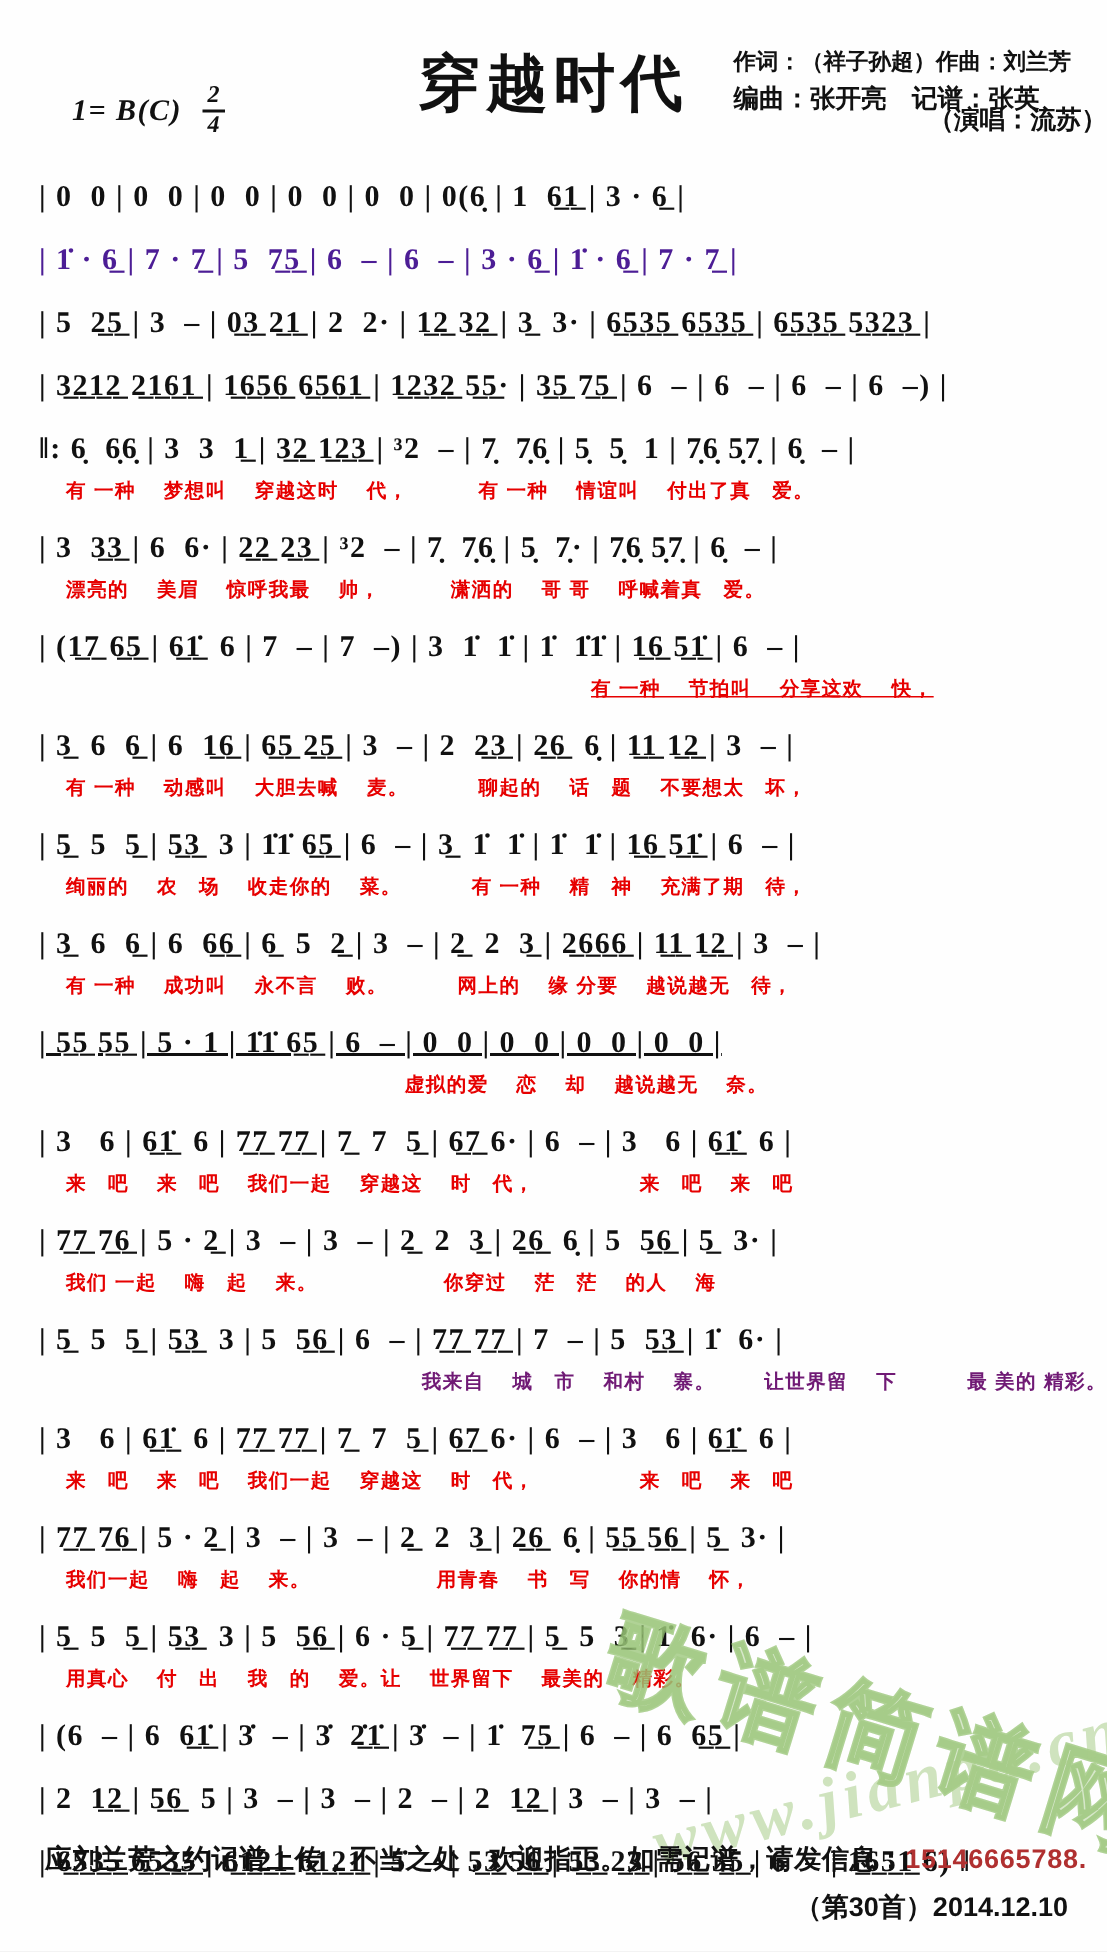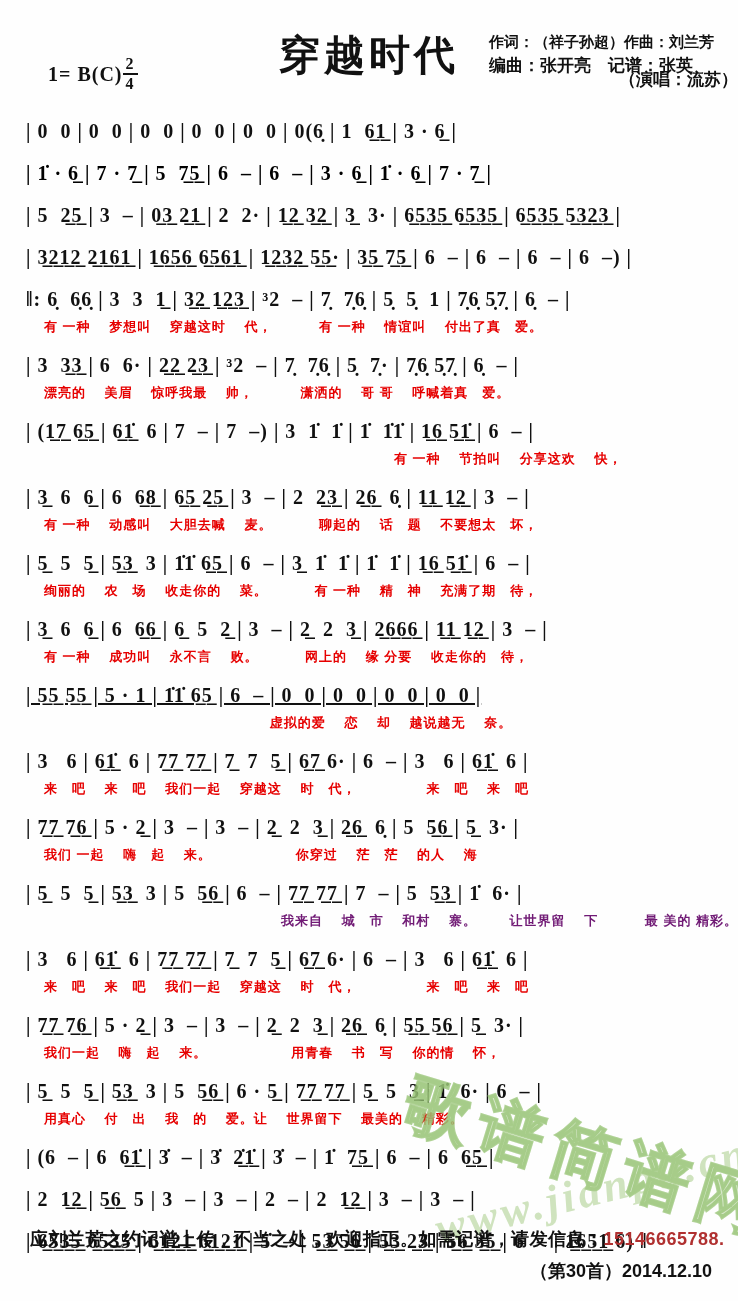--- a/index.html
+++ b/index.html
@@ -23,21 +23,21 @@
     font-family:"Liberation Sans","DejaVu Sans",sans-serif;
   }
   .subtitle{
     position:absolute;left:0;right:0;top:58px;
     text-align:right;font-size:17px;font-weight:bold;
     font-family:"Liberation Sans","DejaVu Sans",sans-serif;
   }
   .keysig{
     position:absolute;left:48px;top:46px;
     font-size:20px;font-weight:bold;letter-spacing:1px;
-    display:flex;align-items:center;
+    display:flex;align-items:center;gap:14px;font-style:italic;
   }
   .ts{display:inline-flex;flex-direction:column;align-items:center;line-height:1;}
   .ts-num{font-size:16px;font-weight:bold;border-bottom:2px solid #111;padding:0 3px 1px 3px;}
   .ts-den{font-size:16px;font-weight:bold;padding-top:1px;}
   .credits{
     position:absolute;right:24px;top:20px;
     text-align:left;font-weight:bold;line-height:1.55;
     font-family:"Liberation Sans","DejaVu Sans",sans-serif;
   }
   .credit1{font-size:15px;}
@@ -50,21 +50,21 @@
     font-size:20px;font-weight:bold;letter-spacing:1px;
     line-height:38px;
     font-family:"Liberation Serif","DejaVu Serif",serif;
   }
   .lyrics{
     white-space:pre;
     font-size:13px;font-weight:bold;letter-spacing:1px;
     line-height:26px;margin:-4px 0 6px 18px;
     font-family:"Liberation Sans","DejaVu Sans",sans-serif;
   }
-  .lyr-indent{margin-left:368px;}
+  .lyr-indent{margin-left:368px;text-decoration:underline;}
   
   .wm-name{
     position:absolute;left:420px;top:1058px;
     font-size:66px;font-weight:bold;letter-spacing:10px;
     transform:rotate(17deg);transform-origin:left top;
     color:rgba(167,204,137,0.45);
     -webkit-text-stroke:2px rgba(150,195,115,0.75);
     font-family:"Liberation Sans","DejaVu Sans",sans-serif;
     pointer-events:none;white-space:nowrap;
   }
@@ -106,21 +106,21 @@
       <div class="credit1">作词：（祥子孙超）作曲：刘兰芳</div>
       <div class="credit2">编曲：张开亮　记谱：张英</div>
     </div>
   </div>
 
   <div class="score">
     <div class="srow">
         <div class="notes" style="color: rgb(17, 17, 17);">| 0  0 | 0  0 | 0  0 | 0  0 | 0  0 | 0(6̣ | 1  6̲1̲ | 3 · 6̲ |</div>
       </div>
     <div class="srow">
-        <div class="notes" style="color: #000000;">| 1̇ · 6̲ | 7 · 7̲ | 5  7̲5̲ | 6  – | 6  – | 3 · 6̲ | 1̇ · 6̲ | 7 · 7̲ |</div>
+        <div class="notes" style="color: #4c1d95;">| 1̇ · 6̲ | 7 · 7̲ | 5  7̲5̲ | 6  – | 6  – | 3 · 6̲ | 1̇ · 6̲ | 7 · 7̲ |</div>
       </div>
     <div class="srow">
         <div class="notes" style="color: rgb(17, 17, 17);">| 5  2̲5̲ | 3  – | 0̲3̲ 2̲1̲ | 2  2· | 1̲2̲ 3̲2̲ | 3̲  3· | 6̲5̲3̲5̲ 6̲5̲3̲5̲ | 6̲5̲3̲5̲ 5̲3̲2̲3̲ |</div>
       </div>
     <div class="srow">
         <div class="notes" style="color: rgb(17, 17, 17);">| 3̲2̲1̲2̲ 2̲1̲6̲1̲ | 1̲6̲5̲6̲ 6̲5̲6̲1̲ | 1̲2̲3̲2̲ 5̲5̲· | 3̲5̲ 7̲5̲ | 6  – | 6  – | 6  – | 6  –) |</div>
       </div>
 
     <div class="srow">
       <div class="notes" style="color: rgb(17, 17, 17);">‖: 6̣  6̣6̣ | 3  3  1̲ | 3̲2̲ 1̲2̲3̲ | ³2  – | 7̣  7̣6̣ | 5̣  5̣  1 | 7̣6̣ 5̣7̣ | 6̣  – |</div>
@@ -128,30 +128,30 @@
     </div>
     <div class="srow">
       <div class="notes" style="color: rgb(17, 17, 17);">| 3  3̲3̲ | 6  6· | 2̲2̲ 2̲3̲ | ³2  – | 7̣  7̣6̣ | 5̣  7̣· | 7̣6̣ 5̣7̣ | 6̣  – |</div>
       <div class="lyrics" style="color: rgb(230, 0, 0);">漂亮的　 美眉　 惊呼我最　 帅，　　　 潇洒的　 哥 哥　 呼喊着真　爱。</div>
     </div>
     <div class="srow">
       <div class="notes" style="color: rgb(17, 17, 17);">| (1̲7̲ 6̲5̲ | 6̲1̲̇  6 | 7  – | 7  –) | 3  1̇  1̇ | 1̇  1̇1̇ | 1̲6̲ 5̲1̲̇ | 6  – |</div>
       <div class="lyrics lyr-indent" style="color: rgb(230, 0, 0);">有 一种　 节拍叫　 分享这欢　 快，</div>
     </div>
     <div class="srow">
-      <div class="notes" style="color: rgb(17, 17, 17);">| 3̲  6  6̲ | 6  6̲8̲ | 6̲5̲ 2̲5̲ | 3  – | 2  2̲3̲ | 2̲6̲  6̣ | 1̲1̲ 1̲2̲ | 3  – |</div>
+      <div class="notes" style="color: rgb(17, 17, 17);">| 3̲  6  6̲ | 6  1̲6̲ | 6̲5̲ 2̲5̲ | 3  – | 2  2̲3̲ | 2̲6̲  6̣ | 1̲1̲ 1̲2̲ | 3  – |</div>
       <div class="lyrics" style="color: rgb(230, 0, 0);">有 一种　 动感叫　 大胆去喊　 麦。　　　 聊起的　 话　题　 不要想太　坏，</div>
     </div>
     <div class="srow">
       <div class="notes" style="color: rgb(17, 17, 17);">| 5̲  5  5̲ | 5̲3̲  3 | 1̇1̇ 6̲5̲ | 6  – | 3̲  1̇  1̇ | 1̇  1̇ | 1̲6̲ 5̲1̲̇ | 6  – |</div>
       <div class="lyrics" style="color: rgb(230, 0, 0);">绚丽的　 农　场　 收走你的　 菜。　　　 有 一种　 精　神　 充满了期　待，</div>
     </div>
     <div class="srow">
       <div class="notes" style="color: rgb(17, 17, 17);">| 3̲  6  6̲ | 6  6̲6̲ | 6̲  5  2̲ | 3  – | 2̲  2  3̲ | 2̲6̲6̲6̲ | 1̲1̲ 1̲2̲ | 3  – |</div>
-      <div class="lyrics" style="color: rgb(230, 0, 0);">有 一种　 成功叫　 永不言　 败。　　　 网上的　 缘 分要　 收走你的　待，</div>
+      <div class="lyrics" style="color: rgb(230, 0, 0);">有 一种　 成功叫　 永不言　 败。　　　 网上的　 缘 分要　 越说越无　待，</div>
     </div>
     <div class="srow">
       <div class="notes" style="color: rgb(17, 17, 17); text-decoration: underline;">| 5̲5̲ 5̲5̲ | 5 · 1 | 1̇1̇ 6̲5̲ | 6  – | 0  0 | 0  0 | 0  0 | 0  0 |</div>
       <div class="lyrics" style="color: rgb(230, 0, 0); text-align: center;">虚拟的爱　 恋　 却　 越说越无　 奈。</div>
     </div>
     <div class="srow">
       <div class="notes" style="color: rgb(17, 17, 17);">| 3   6 | 6̲1̲̇  6 | 7̲7̲ 7̲7̲ | 7̲  7  5̲ | 6̲7̲ 6· | 6  – | 3   6 | 6̲1̲̇  6 |</div>
       <div class="lyrics" style="color: rgb(230, 0, 0);">来　吧　 来　吧　 我们一起　 穿越这　 时　代，　　　　　来　吧　 来　吧</div>
     </div>
     <div class="srow">

